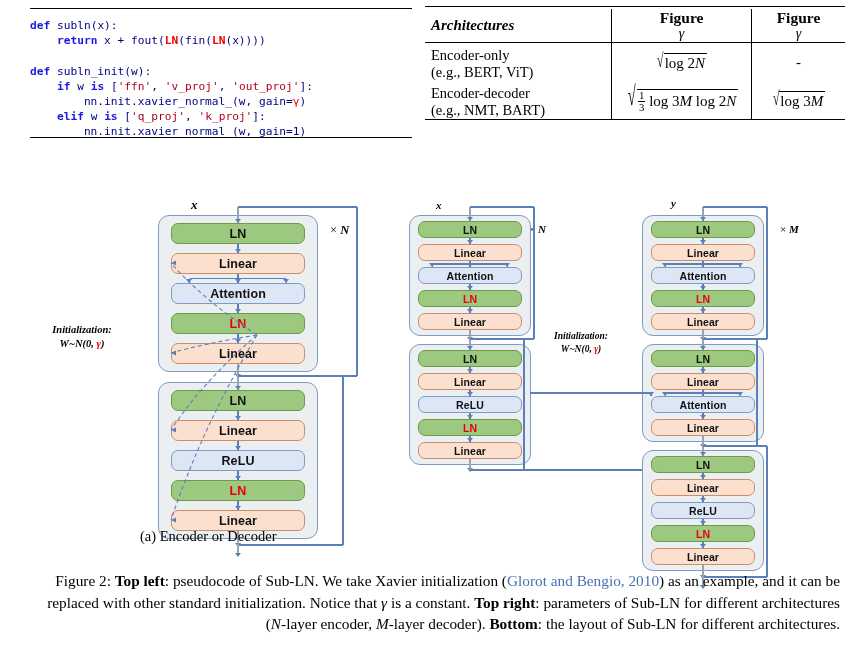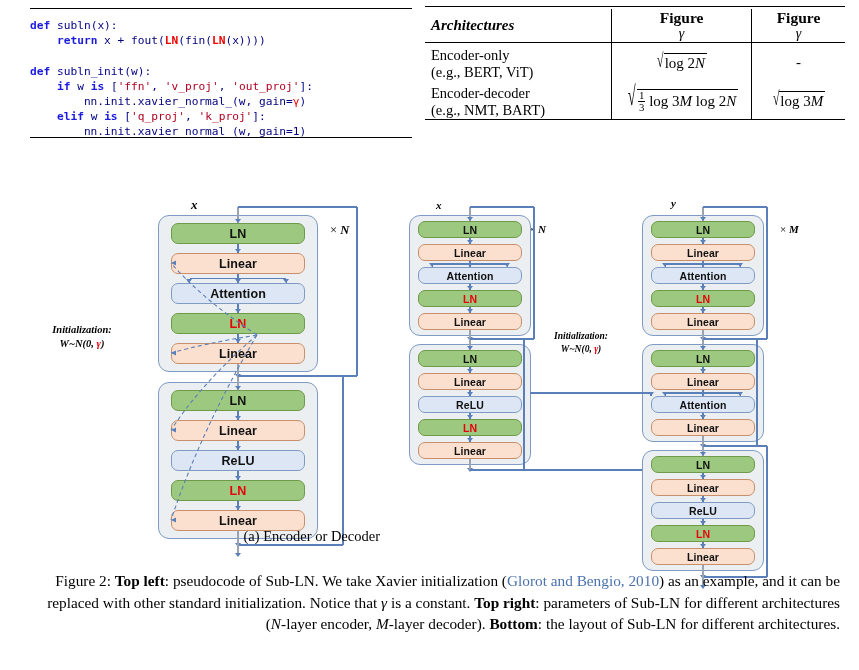--- a/index.html
+++ b/index.html
@@ -83,21 +83,21 @@
     position:absolute;font-family:"Liberation Serif",serif;font-size:12.5px;
   }
   .times i{font-style:italic;font-weight:bold;}
   .initlbl{
     position:absolute;font-family:"Liberation Serif",serif;font-size:10.5px;
     font-style:italic;font-weight:bold;line-height:14px;text-align:center;color:#000;
   }
   .initlbl .r2{display:block;}
   .dshsvg{position:absolute;left:0;top:0;overflow:visible;}
   .subcap{
-    position:absolute;font-family:"Liberation Serif",serif;font-size:14.5px;text-align:right;
+    position:absolute;font-family:"Liberation Serif",serif;font-size:14.5px;text-align:left;
   }
 
   
   #caption{
     position:absolute;left:28px;top:570px;width:812px;
     font-family:"Liberation Serif",serif;font-size:15.3px;line-height:21.5px;
     text-align:right;
   }
   #caption b{font-weight:bold;}
   #caption .cite{color:#4a72b0;}

